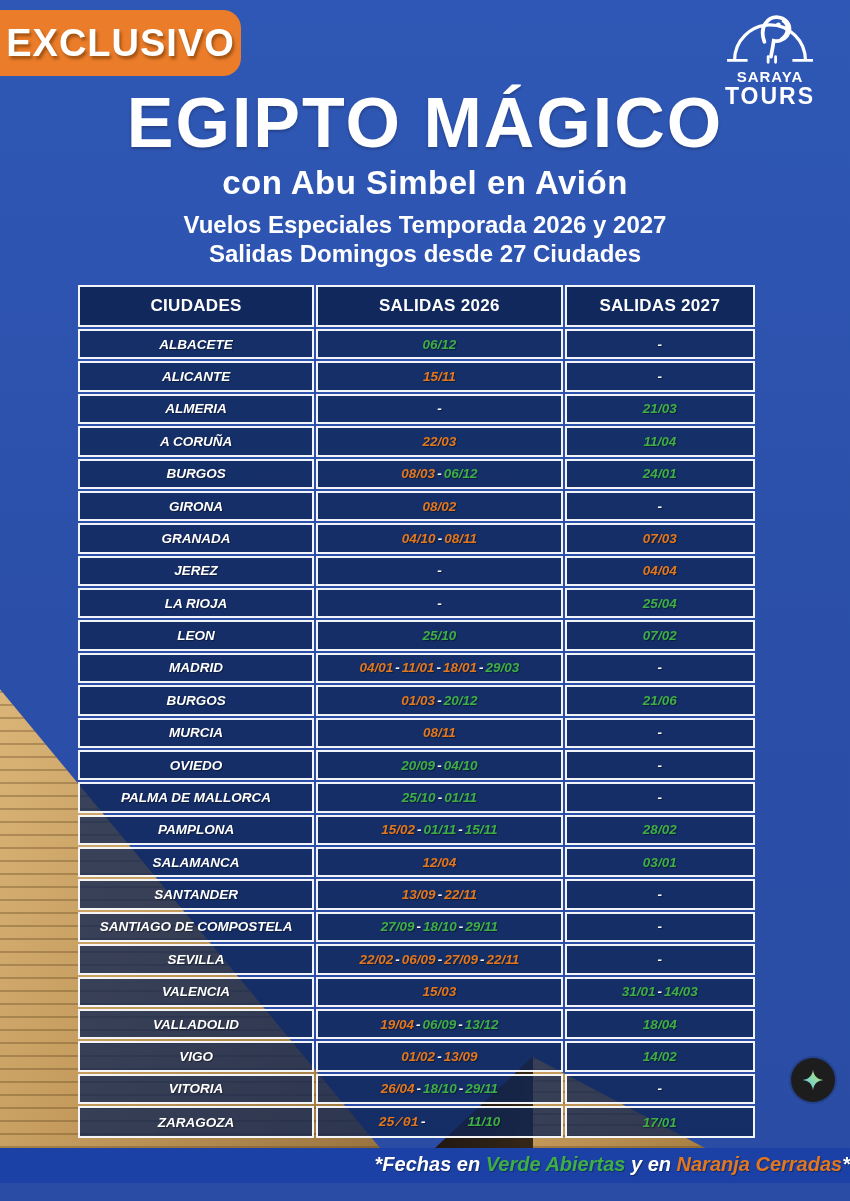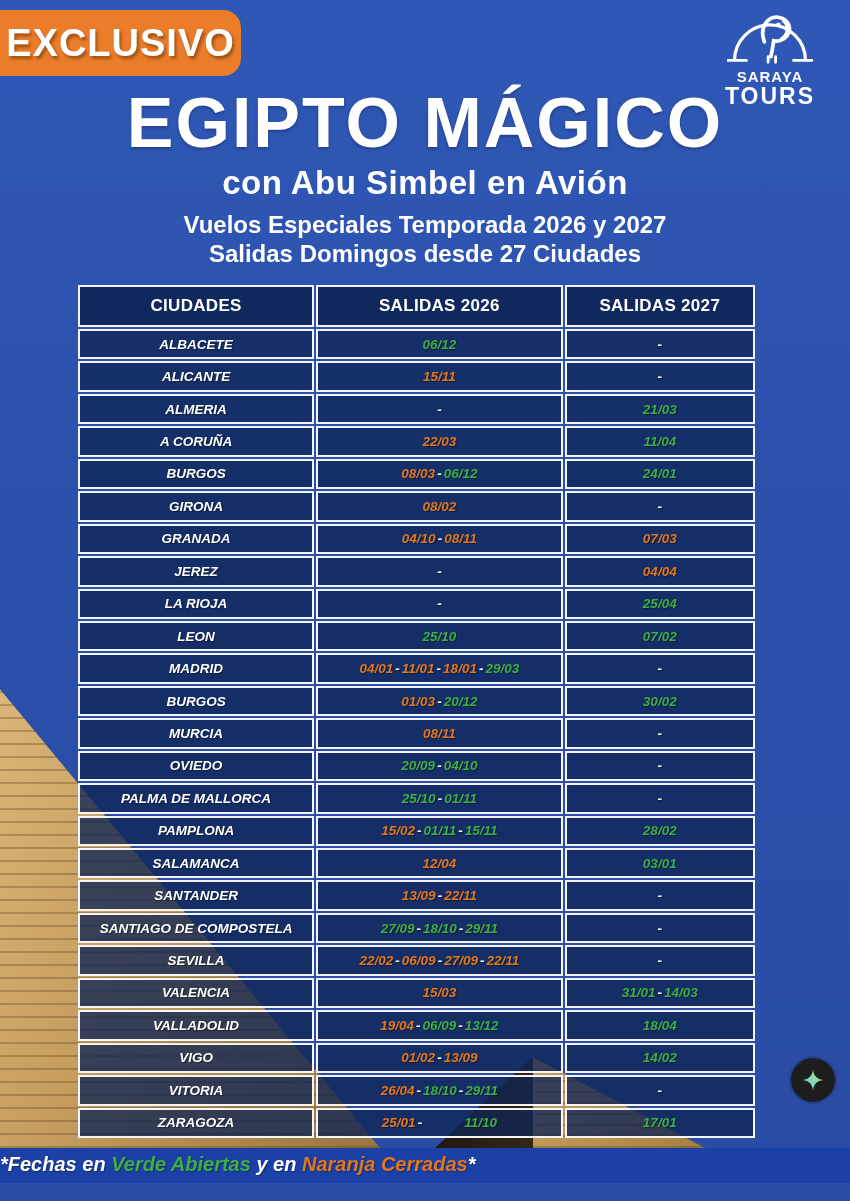--- a/index.html
+++ b/index.html
@@ -82,21 +82,21 @@
   table.dep td{
     background:rgba(15,37,85,.78);
     font-size:13.5px;font-weight:700;font-style:italic;
     color:#fff;text-shadow:1px 1px 1px rgba(0,0,0,.4);
   }
   td .sep{color:#fff;margin:0 2px;}
   td .dash{color:#fff;}
   
   .footer{
     position:absolute;left:0;top:1148px;width:850px;height:35px;
-    background:#1c41a6;text-align:left;color:#fff;
+    background:#1c41a6;text-align:right;color:#fff;
   }
   .legend{
     margin-top:5px;font-size:20px;font-weight:800;font-style:italic;
     text-shadow:1px 1px 1px rgba(0,0,0,.35);
   }
   .info{
     margin-top:2px;font-size:16px;font-weight:800;
   }
   
   .widget{
@@ -200,21 +200,21 @@
           <td><span style="color: rgb(62, 174, 69);">07/02</span></td>
         </tr>
         <tr>
           <td>MADRID</td>
           <td><span style="color: rgb(226, 119, 30);">04/01</span><span class="sep">-</span><span style="color: rgb(226, 119, 30);">11/01</span><span class="sep">-</span><span style="color: rgb(226, 119, 30);">18/01</span><span class="sep">-</span><span style="color: rgb(62, 174, 69);">29/03</span></td>
           <td><span class="dash">-</span></td>
         </tr>
         <tr>
           <td>BURGOS</td>
           <td><span style="color: rgb(226, 119, 30);">01/03</span><span class="sep">-</span><span style="color: rgb(62, 174, 69);">20/12</span></td>
-          <td><span style="color: rgb(62, 174, 69);">30/02</span></td>
+          <td><span style="color: rgb(62, 174, 69);">21/06</span></td>
         </tr>
         <tr>
           <td>MURCIA</td>
           <td><span style="color: rgb(226, 119, 30);">08/11</span></td>
           <td><span class="dash">-</span></td>
         </tr>
         <tr>
           <td>OVIEDO</td>
           <td><span style="color: rgb(62, 174, 69);">20/09</span><span class="sep">-</span><span style="color: rgb(62, 174, 69);">04/10</span></td>
           <td><span class="dash">-</span></td>
@@ -264,21 +264,21 @@
           <td><span style="color: rgb(226, 119, 30);">01/02</span><span class="sep">-</span><span style="color: rgb(226, 119, 30);">13/09</span></td>
           <td><span style="color: rgb(62, 174, 69);">14/02</span></td>
         </tr>
         <tr>
           <td>VITORIA</td>
           <td><span style="color: rgb(226, 119, 30);">26/04</span><span class="sep">-</span><span style="color: rgb(62, 174, 69);">18/10</span><span class="sep">-</span><span style="color: rgb(62, 174, 69);">29/11</span></td>
           <td><span class="dash">-</span></td>
         </tr>
         <tr>
           <td>ZARAGOZA</td>
-          <td><span style="color: rgb(226, 119, 30);">25/01</span><span class="sep">-</span><span style="color: rgb(62, 174, 69); margin-left: 40px;">11/10</span></td>
+          <td><span style="color: rgb(226, 119, 30); font-family: Liberation Mono, monospace;">25/01</span><span class="sep">-</span><span style="color: rgb(62, 174, 69); margin-left: 40px;">11/10</span></td>
           <td><span style="color: rgb(62, 174, 69);">17/01</span></td>
         </tr>
       </tbody>
   </table>
 
   <div class="footer">
     <div class="legend" id="legend"><span style="color: rgb(255, 255, 255);">*Fechas en </span><span style="color: rgb(62, 174, 69);">Verde Abiertas</span><span style="color: rgb(255, 255, 255);"> y en </span><span style="color: rgb(226, 119, 30);">Naranja Cerradas</span><span style="color: rgb(255, 255, 255);">*</span></div>
   </div>
 
   <div class="widget">

